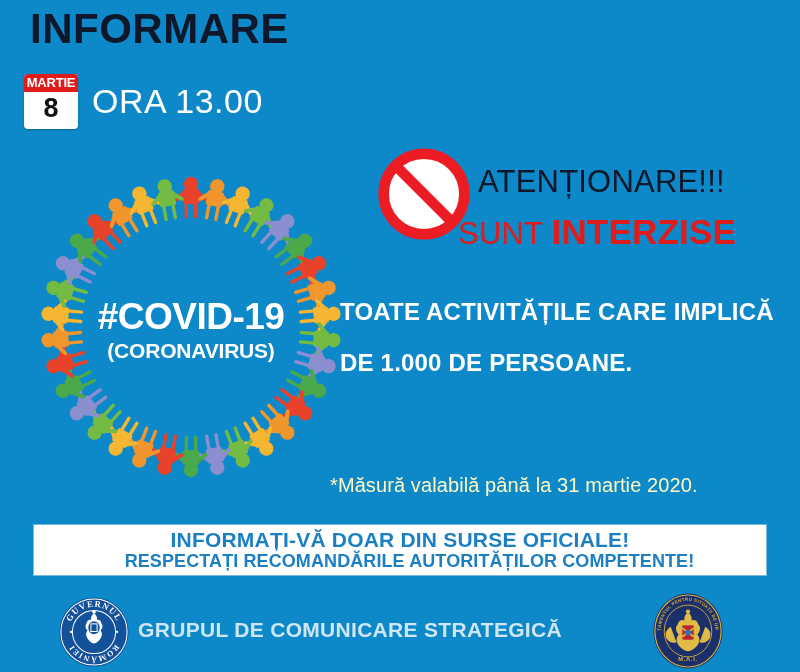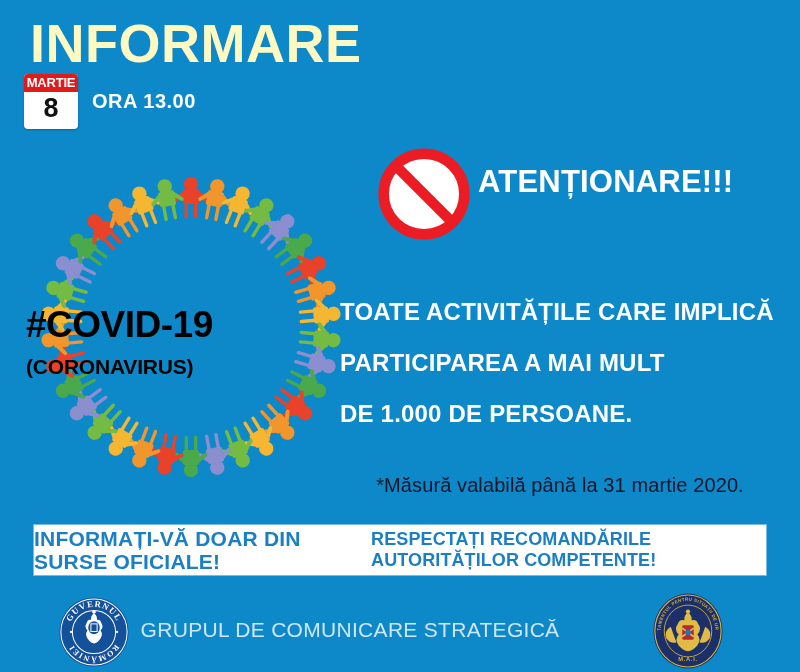--- a/index.html
+++ b/index.html
@@ -14,24 +14,24 @@
     background: #0d88c8;
     overflow: hidden;
     font-family: "Liberation Sans", sans-serif;
     -webkit-font-smoothing: antialiased;
   }
 
   
   #title {
     position: absolute;
     left: 30px;
-    top: 16px;
-    font-size: 54px;
-    font-weight: bold;
-    color: #fef9c3;
+    top: 8px;
+    font-size: 42px;
+    font-weight: bold;
+    color: #0f172a;
     letter-spacing: 0.5px;
     line-height: 1;
   }
 
   #date-row {
     position: absolute;
     left: 24px;
     top: 74px;
     display: flex;
     align-items: center;
@@ -59,73 +59,73 @@
   }
   .calendar-day {
     flex: 1;
     color: #111111;
     font-size: 27px;
     font-weight: bold;
     text-align: center;
     line-height: 33px;
   }
   #hour {
-    font-size: 20px;
-    font-weight: bold;
+    font-size: 34px;
+    font-weight: normal;
     color: #ffffff;
     letter-spacing: 0.5px;
   }
 
   
   #ring-wrap {
     position: absolute;
     left: 26px;
     top: 162px;
     width: 330px;
     height: 330px;
   }
   #ring-svg { display: block; width: 330px; height: 330px; }
 
   #covid-label {
     position: absolute;
     left: 26px;
-    top: 306px;
+    top: 298px;
     width: 330px;
-    text-align: left;
-    color: #000000;
+    text-align: center;
+    color: #ffffff;
     pointer-events: none;
   }
   #covid-main {
     font-size: 37px;
     font-weight: bold;
     letter-spacing: -0.5px;
     line-height: 1.05;
   }
   #covid-sub {
     font-size: 21px;
     font-weight: bold;
     letter-spacing: -0.2px;
-    margin-top: 10px;
+    margin-top: 2px;
   }
 
   
   #no-sign {
     position: absolute;
     left: 376px;
     top: 146px;
     width: 96px;
     height: 96px;
   }
   #warn-1 {
     position: absolute;
     left: 478px;
     top: 164px;
     font-size: 31px;
-    font-weight: bold;
-    color: #ffffff;
+    font-weight: normal;
+    color: #0f172a;
     letter-spacing: 0.2px;
   }
   #warn-2 {
     position: absolute;
     left: 458px;
     top: 212px;
     font-size: 31px;
     color: #e01b1b;
     letter-spacing: 0.2px;
     white-space: nowrap;
@@ -148,38 +148,37 @@
     line-height: 1;
     margin-bottom: 27px;
   }
   #message .line:last-child { margin-bottom: 0; }
 
   #footnote {
     position: absolute;
     left: 330px;
     top: 474px;
     width: 460px;
-    text-align: center;
-    color: #0f172a;
+    color: #fef9c3;
     font-size: 20px;
     letter-spacing: 0.1px;
   }
 
   
   #banner {
     position: absolute;
     left: 33px;
     top: 524px;
     width: 734px;
     height: 52px;
     background: #ffffff;
     border: 1px solid #79b9df;
     box-sizing: border-box;
     display: flex;
-    flex-direction: row;
+    flex-direction: column;
     align-items: center;
     justify-content: center;
     color: #1b7fc4;
   }
   #banner-line1 {
     font-size: 21px;
     font-weight: bold;
     letter-spacing: 0.2px;
     line-height: 1.1;
   }
@@ -193,21 +192,21 @@
 
   
   #footer-text {
     position: absolute;
     left: 0;
     top: 618px;
     width: 700px;
     text-align: center;
     color: #cfe6f5;
     font-size: 21px;
-    font-weight: normal;
+    font-weight: bold;
     letter-spacing: 0.3px;
   }
   #seal-gov {
     position: absolute;
     left: 58px;
     top: 596px;
     width: 72px;
     height: 72px;
   }
   #seal-dsu {
@@ -289,24 +288,27 @@
     <div id="covid-sub">(CORONAVIRUS)</div>
   </div>
 
   <svg id="no-sign" viewBox="0 0 100 100">
     <circle cx="50" cy="50" r="42" fill="#ffffff"></circle>
     <circle cx="50" cy="50" r="42" fill="none" stroke="#ec1c24" stroke-width="11"></circle>
     <line x1="22" y1="22" x2="78" y2="78" stroke="#ec1c24" stroke-width="11" stroke-linecap="butt"></line>
   </svg>
 
   <div id="warn-1">ATENȚIONARE!!!</div>
+  <div id="warn-2">
+    <span class="light">SUNT</span>
+    <span class="strong">INTERZISE</span>
+  </div>
 
   <div id="message">
     <div class="line">TOATE ACTIVITĂȚILE CARE IMPLICĂ</div>
-    <div class="line">PARTICIPAREA A MAI MULT</div>
     <div class="line">DE 1.000 DE PERSOANE.</div>
   </div>
 
   <div id="footnote">*Măsură valabilă până la 31 martie 2020.</div>
 
   <div id="banner">
     <div id="banner-line1">INFORMAȚI-VĂ DOAR DIN SURSE OFICIALE!</div>
     <div id="banner-line2">RESPECTAȚI RECOMANDĂRILE AUTORITĂȚILOR COMPETENTE!</div>
   </div>
 

